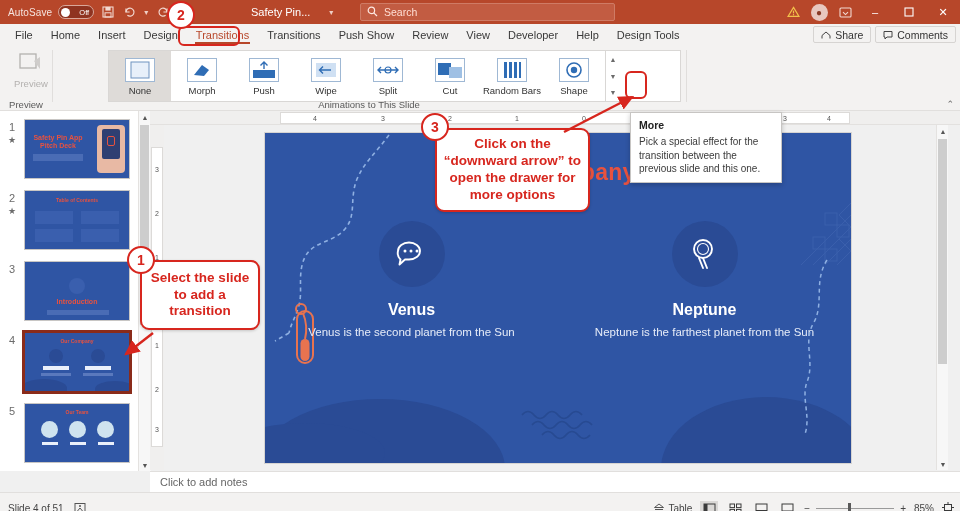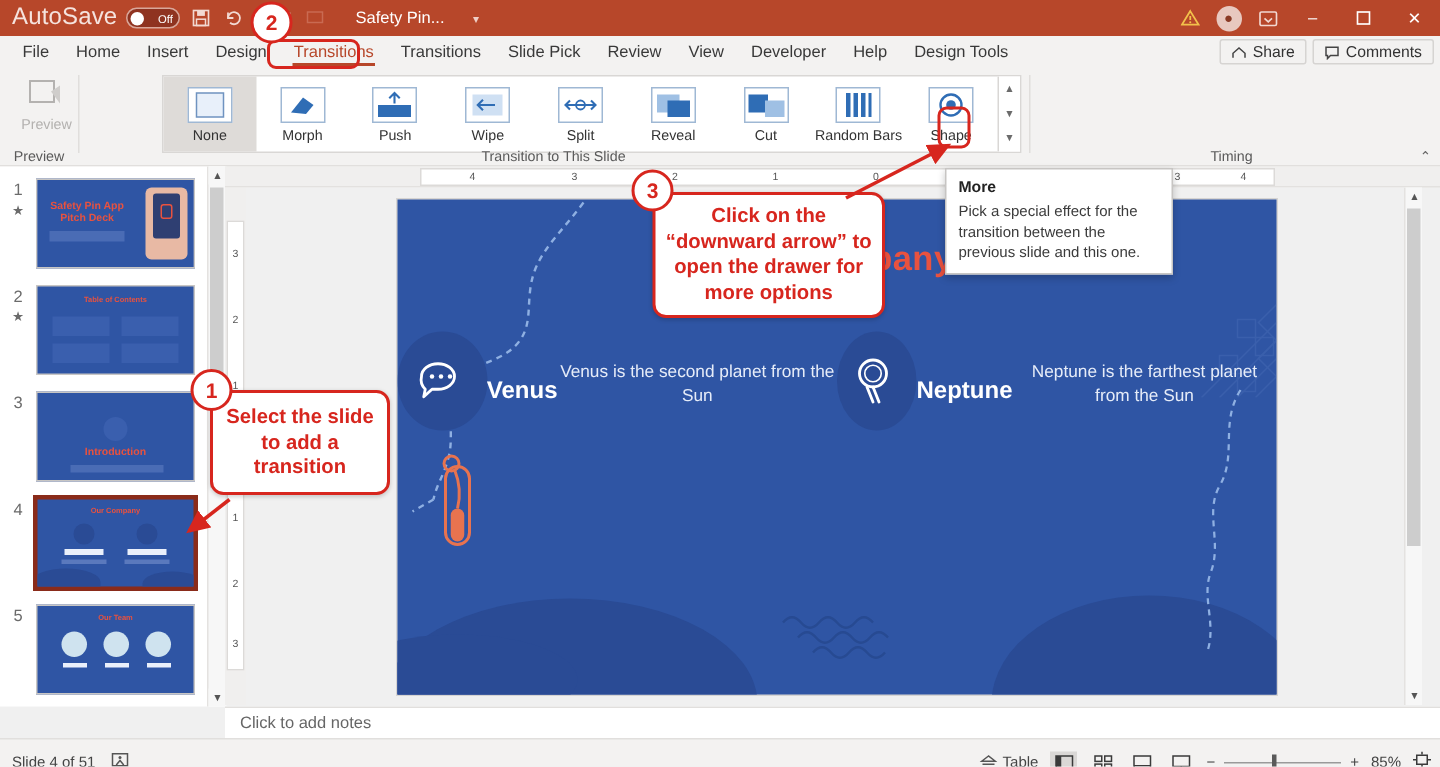--- a/index.html
+++ b/index.html
@@ -14,21 +14,21 @@
   .app { position:relative; width:960px; height:511px; }
 
   
   .titlebar {
     position:absolute; top:0; left:0; width:960px; height:24px;
     background:#b7472a;
     display:flex; align-items:center;
     color:#fff;
   }
   .tb-left { display:flex; align-items:center; gap:6px; padding-left:8px; }
-  .autosave-label { font-size:16px; color:#f5e3de; letter-spacing:.1px; }
+  .autosave-label { font-size:10px; color:#f5e3de; letter-spacing:.1px; }
   .autosave-toggle {
     width:36px; height:14px; border-radius:8px; background:#8f3320;
     border:1px solid #d9a79a; position:relative; display:flex; align-items:center;
   }
   .autosave-toggle .knob {
     width:9px; height:9px; border-radius:50%; background:#fff; position:absolute; left:2px;
   }
   .autosave-toggle .st { position:absolute; right:4px; font-size:7.5px; color:#fff; }
   .tb-icon { width:16px; height:16px; display:flex; align-items:center; justify-content:center;
     font-size:12px; color:#f2d9d2; }
@@ -164,21 +164,21 @@
   }
   .slide {
     position:absolute; left:101px; top:8px; width:586px; height:330px;
     background:#2f55a4; overflow:hidden; box-shadow:0 0 0 1px #d6d4d2;
   }
   .slide-title {
     position:absolute; width:100%; top:26px; text-align:center;
     font-size:23px; font-weight:bold; color:#e8523f; letter-spacing:.3px;
   }
   .cols { position:absolute; top:88px; left:0; width:100%; display:flex; }
-  .col { flex:1; display:flex; align-items:center; }
+  .col { flex:1; display:flex; flex-direction:column; align-items:center; }
   .circ {
     width:66px; height:66px; border-radius:50%; background:#2a4b95;
     display:flex; align-items:center; justify-content:center;
   }
   .col h3 { margin-top:14px; font-size:16px; color:#fff; font-weight:bold; }
   .col p { margin-top:6px; font-size:11.5px; color:#e6ecf8; text-align:center; line-height:1.35; }
 
   .wave-l { position:absolute; left:-10px; bottom:-6px; width:250px; height:70px;
     background:#2a4b95; border-radius:50% 50% 0 0 / 100% 100% 0 0; }
   .wave-l2 { position:absolute; left:-40px; bottom:-20px; width:160px; height:60px;
@@ -261,25 +261,34 @@
             <path d="M11 2.4v3.6H7.4" fill="none" stroke="#f2d9d2" stroke-width="1.2"></path>
           </svg>
       </span>
       <span class="tb-icon">
         <svg width="12" height="12" viewBox="0 0 12 12">
             <rect x="1" y="2" width="10" height="7" fill="none" stroke="#c96a52" stroke-width="1"></rect>
           </svg>
       </span>
     </div>
 
-    <div style="position:absolute; left:237px; display:flex; align-items:center; gap:19px;">
+    <div style="position:absolute; left:251px; display:flex; align-items:center; gap:19px;">
       <span class="doc-title">Safety Pin...</span>
       <span class="tb-caret">▾</span>
     </div>
 
+    <div class="searchbox">
+      <span class="sp">
+        <svg width="11" height="11" viewBox="0 0 11 11">
+            <circle cx="4.4" cy="4.4" r="3.2" fill="none" stroke="#ffe9e2" stroke-width="1.2"></circle>
+            <line x1="6.8" y1="6.8" x2="10" y2="10" stroke="#ffe9e2" stroke-width="1.2"></line>
+          </svg>
+      </span>
+      <input placeholder="Search" style="">
+    </div>
 
     <div class="tb-right">
       <span class="ic">
         <svg width="13" height="12" viewBox="0 0 13 12">
             <path d="M6.5 1.4 12 10.4H1z" fill="none" stroke="#f2c14b" stroke-width="1.2"></path>
             <line x1="6.5" y1="4.6" x2="6.5" y2="7.4" stroke="#f2c14b" stroke-width="1.2"></line>
             <circle cx="6.5" cy="8.8" r=".7" fill="#f2c14b"></circle>
           </svg>
       </span>
       <span class="ic">
@@ -301,21 +310,21 @@
     </div>
   </div>
 
   <div class="tabbar">
     <span class="tab">File</span>
     <span class="tab">Home</span>
     <span class="tab">Insert</span>
     <span class="tab">Design</span>
     <span class="tab active">Transitions</span>
     <span class="tab">Transitions</span>
-    <span class="tab">Slide Pick</span>
+    <span class="tab">Push Show</span>
     <span class="tab">Review</span>
     <span class="tab">View</span>
     <span class="tab">Developer</span>
     <span class="tab">Help</span>
     <span class="tab">Design Tools</span>
 
     <div class="tabbar-right">
       <span class="pill">
         <svg width="10" height="10" viewBox="0 0 10 10">
             <path d="M1 8.5V5.5L5 2l4 3.5v3" fill="none" stroke="#444" stroke-width="1"></path>
@@ -385,29 +394,20 @@
           <span>Wipe</span>
         </div>
         <div class="tr-item">
           <span class="tr-ic">
             <svg width="28" height="22" viewBox="0 0 28 22">
                 <path d="M4 11h20M7 8 4 11l3 3M21 8l3 3-3 3" stroke="#2f6db5" stroke-width="1.4" fill="none"></path>
                 <circle cx="14" cy="11" r="3" fill="none" stroke="#2f6db5" stroke-width="1.2"></circle>
               </svg>
           </span>
           <span>Split</span>
-        </div>
-        <div class="tr-item">
-          <span class="tr-ic">
-            <svg width="28" height="22" viewBox="0 0 28 22">
-                <rect x="3" y="4" width="15" height="12" fill="#9fc0e4"></rect>
-                <rect x="10" y="8" width="15" height="11" fill="#2f6db5"></rect>
-              </svg>
-          </span>
-          <span>Reveal</span>
         </div>
         <div class="tr-item">
           <span class="tr-ic">
             <svg width="28" height="22" viewBox="0 0 28 22">
                 <rect x="2" y="4" width="13" height="12" fill="#2f6db5"></rect>
                 <rect x="13" y="8" width="13" height="11" fill="#9fc0e4"></rect>
               </svg>
           </span>
           <span>Cut</span>
         </div>
@@ -432,28 +432,24 @@
           <span>Shape</span>
         </div>
         <div class="gal-scroll">
           <div>▲</div>
           <div>▼</div>
           <div>▼</div>
         </div>
       </div>
 
 
-      <div class="glabel" style="left:0; width:634px;">Transition to This Slide</div>
+      <div class="glabel" style="left:0; width:634px;">Animations to This Slide</div>
     </div>
     <div class="gsep" style="left:686px;"></div>
 
-    <div class="rgroup" style="left:686px; width:274px;">
-
-      <div class="glabel" style="left:50px; width:170px;">Timing</div>
-    </div>
 
     <span class="ribbon-collapse">⌃</span>
   </div>
 
   <div class="thumbpane">
 
     <div class="thumb-row" style="top:8px;">
       <div class="thumb-num">
         <span>1</span>
         <span class="star">★</span>

